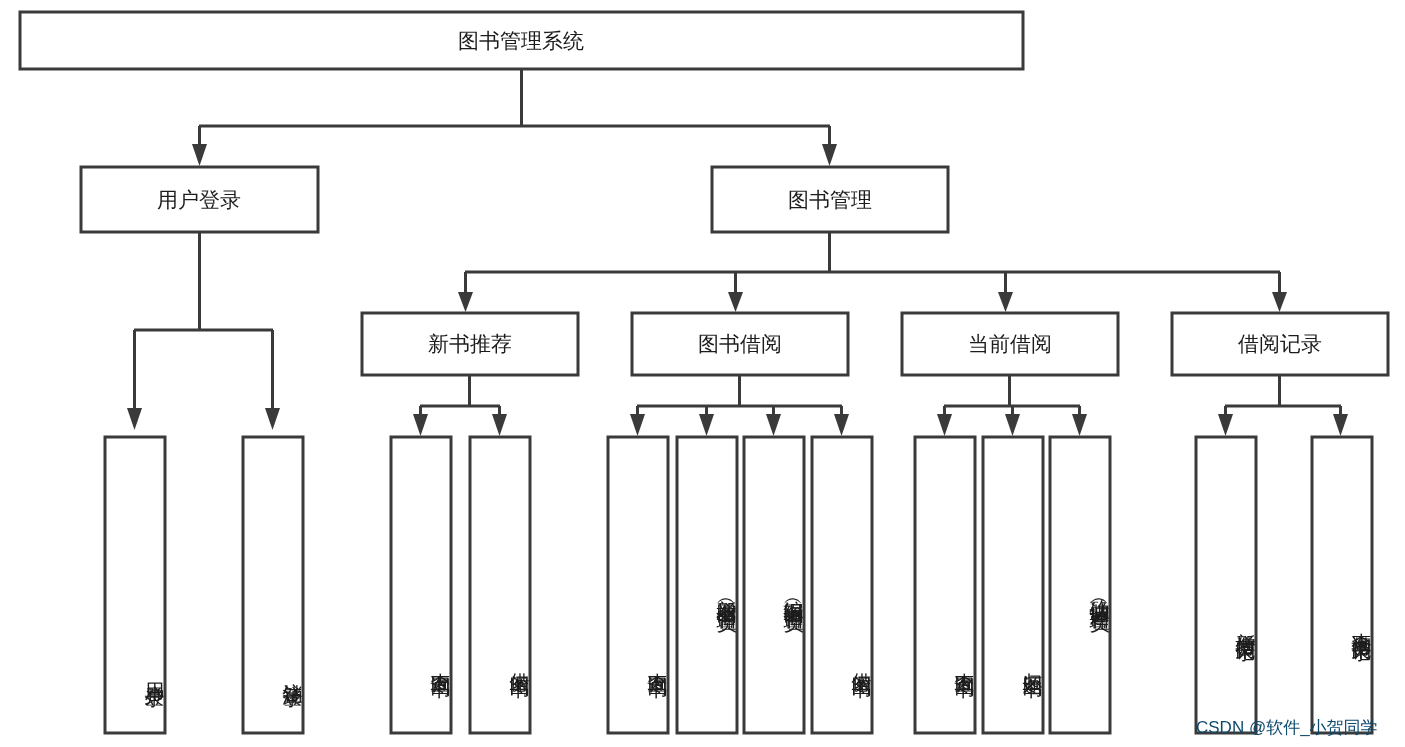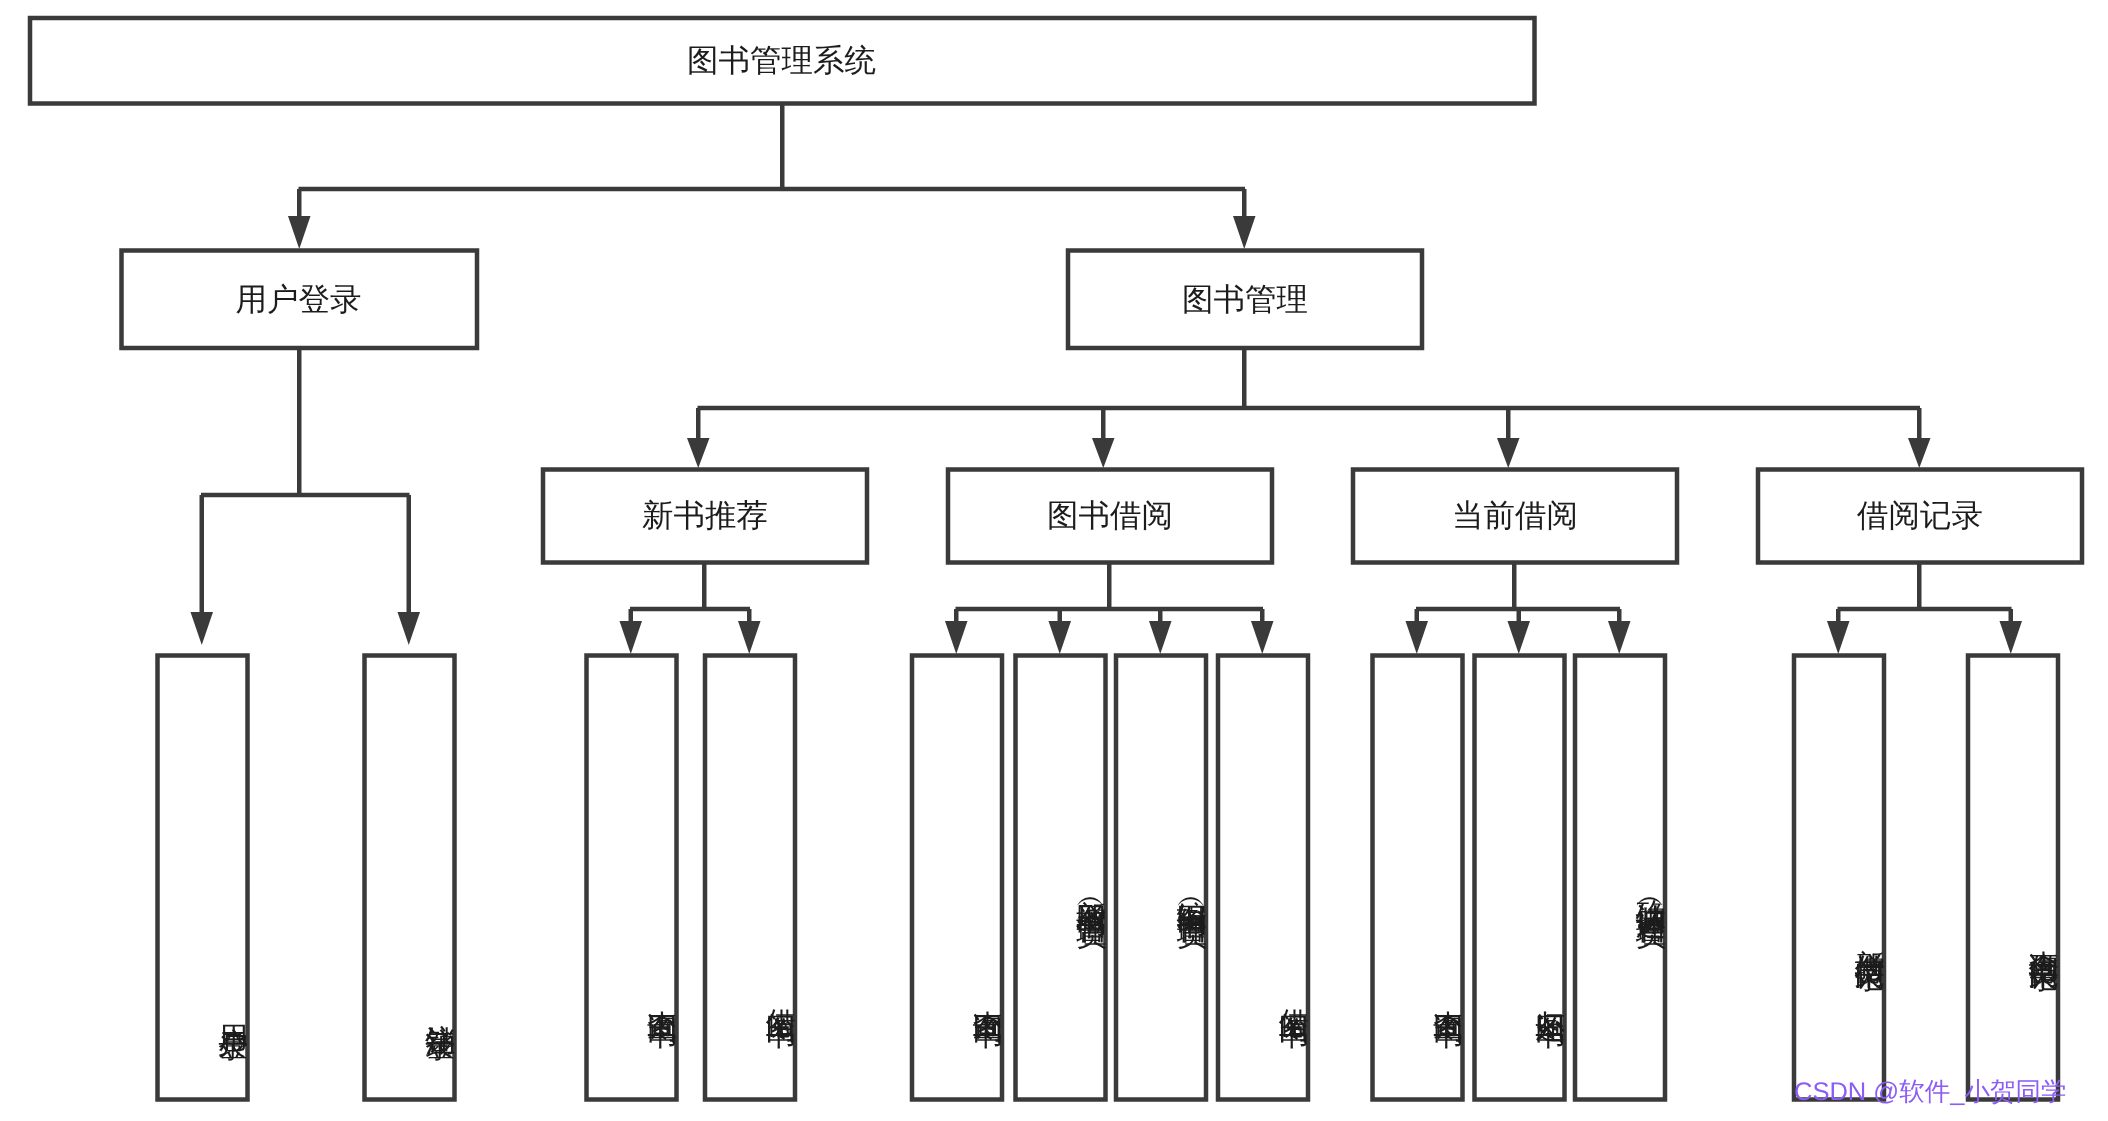--- a/index.html
+++ b/index.html
@@ -61,21 +61,21 @@
     display: flex;
     align-items: flex-start;
     justify-content: center;
     white-space: nowrap;
     user-select: none;
   }
   .watermark {
     position: absolute;
     font-family: "Liberation Sans", "DejaVu Sans", sans-serif;
     font-size: 17px;
-    color: #8b5cf6;
+    color: #0c4a6e;
     white-space: nowrap;
     user-select: none;
   }
 </style>
 </head>
 <body>
 
 <div id="diagram-root">
 
   <svg class="diagram-canvas" viewBox="0 0 1405 747">

